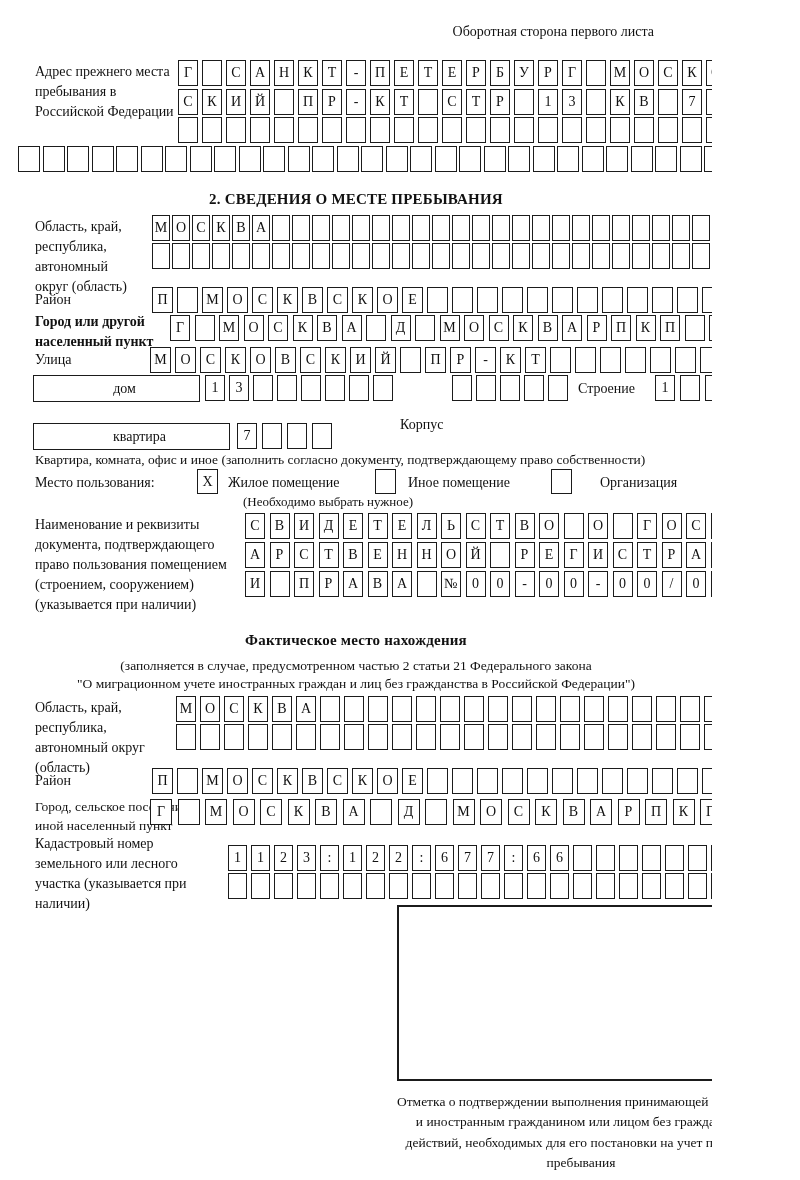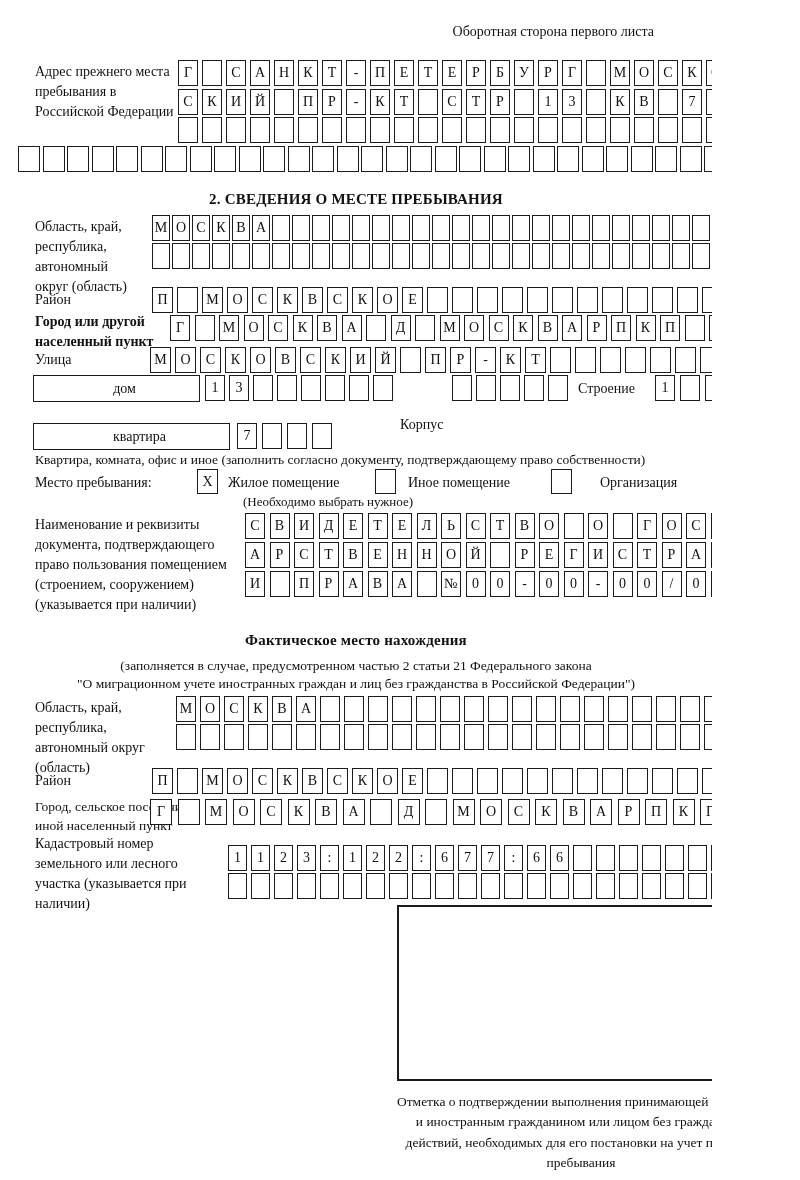--- a/index.html
+++ b/index.html
@@ -322,21 +322,21 @@
 
   <div class="abs widebox" style="left:33px;top:423px;width:197px;">квартира</div>
   <div class="abs boxrow g5" style="left:237px;top:423px;">
       <span class="cbox">7</span>
       <span class="cbox"></span>
       <span class="cbox"></span>
       <span class="cbox"></span>
     </div>
   <div class="abs note" style="left:35px;top:452px;font-size:13.5px;">Квартира, комната, офис и иное (заполнить согласно документу, подтверждающему право собственности)</div>
 
-  <div class="abs lbl" style="left:35px;top:473px;">Место пребывания:</div>
+  <div class="abs lbl" style="left:35px;top:473px;">Место пользования:</div>
   <div class="abs chk" style="left:197px;top:469px;">X</div>
   <div class="abs lbl" style="left:228px;top:473px;">Жилое помещение</div>
   <div class="abs chk" style="left:375px;top:469px;"></div>
   <div class="abs lbl" style="left:408px;top:473px;">Иное помещение</div>
   <div class="abs chk" style="left:551px;top:469px;"></div>
   <div class="abs lbl" style="left:600px;top:473px;">Организация</div>
   <div class="abs note" style="left:243px;top:494px;">(Необходимо выбрать нужное)</div>
 
   <div class="abs lbl" style="left:35px;top:515px;width:202px;">Наименование и реквизиты документа, подтверждающего право пользования помещением (строением, сооружением) (указывается при наличии)</div>
   <div class="abs boxrow g45" style="left:245px;top:513px;">

